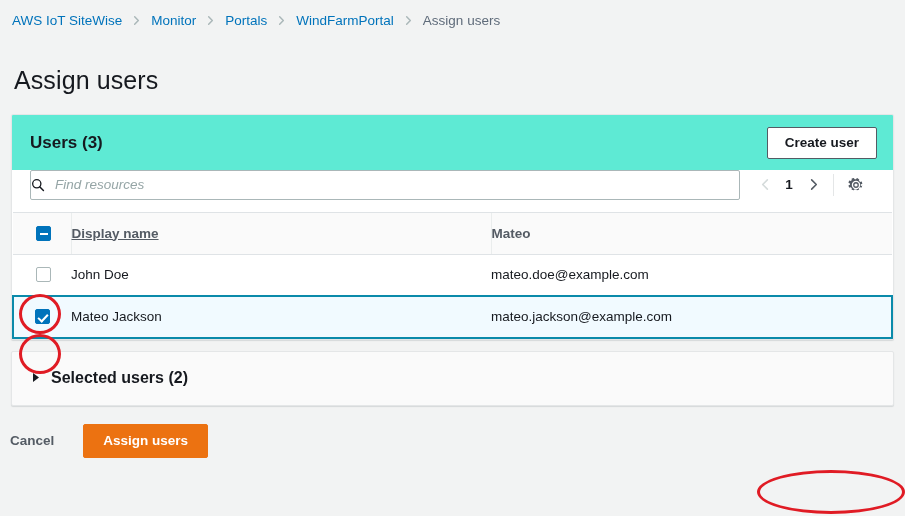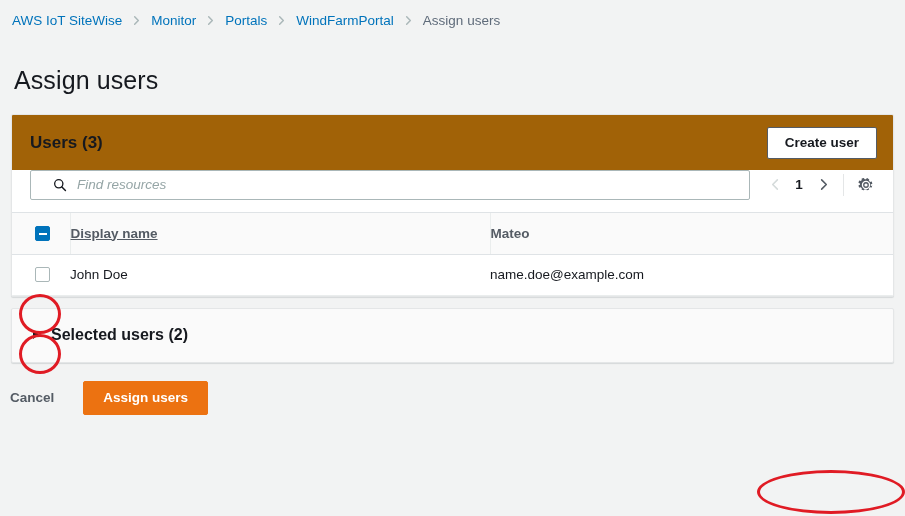--- a/index.html
+++ b/index.html
@@ -61,21 +61,21 @@
     border-radius: 2px;
     box-shadow: 0 1px 1px rgba(0,28,36,0.12);
     margin: 0 11px;
   }
   #table-card {
     margin-top: 13px;
     overflow: hidden;
   }
 
   .card-header {
-    background: #a16207;
+    background: #5eead4;
     display: flex;
     align-items: center;
     justify-content: space-between;
     padding: 12px 16px 11px 18px;
   }
   .card-title {
     font-size: 17px;
     font-weight: bold;
     color: #16191f;
   }
@@ -99,21 +99,21 @@
     background: #ffffff;
     padding: 0 14px 12px 18px;
   }
   .search-wrap {
     flex: 1;
     display: flex;
     align-items: center;
     border: 1px solid #aab7b8;
     border-radius: 2px;
     height: 28px;
-    padding: 0 22px;
+    padding: 0 0;
     background: #fff;
     max-width: 708px;
   }
   .search-icon { flex: none; display: flex; margin-right: 8px; }
   .search-input {
     border: none;
     outline: none;
     flex: 1;
     font-size: 13.5px;
     font-family: "Liberation Sans", sans-serif;
@@ -402,21 +402,28 @@
         <th class="th-name">Display name</th>
         <th class="th-email">Mateo</th>
       </tr>
     </thead>
     <tbody>
       <tr>
         <td>
           <div class="cell-check"><span class="cb cb-empty"></span></div>
         </td>
         <td class="cell-name">John Doe</td>
-        <td class="cell-email">name.doe@example.com</td>
+        <td class="cell-email">mateo.doe@example.com</td>
+      </tr>
+      <tr class="row-selected">
+        <td>
+          <div class="cell-check"><span class="cb cb-checked"></span></div>
+        </td>
+        <td class="cell-name">Mateo Jackson</td>
+        <td class="cell-email">mateo.jackson@example.com</td>
       </tr>
     </tbody>
   </table>
 </section>
 
 <section class="card" id="selected-card">
   <div class="expand-row">
     <span class="caret">
       <svg width="9" height="11" viewBox="0 0 9 11">
           <path d="M1 1l6 4.5L1 10z" fill="#16191f"></path>

